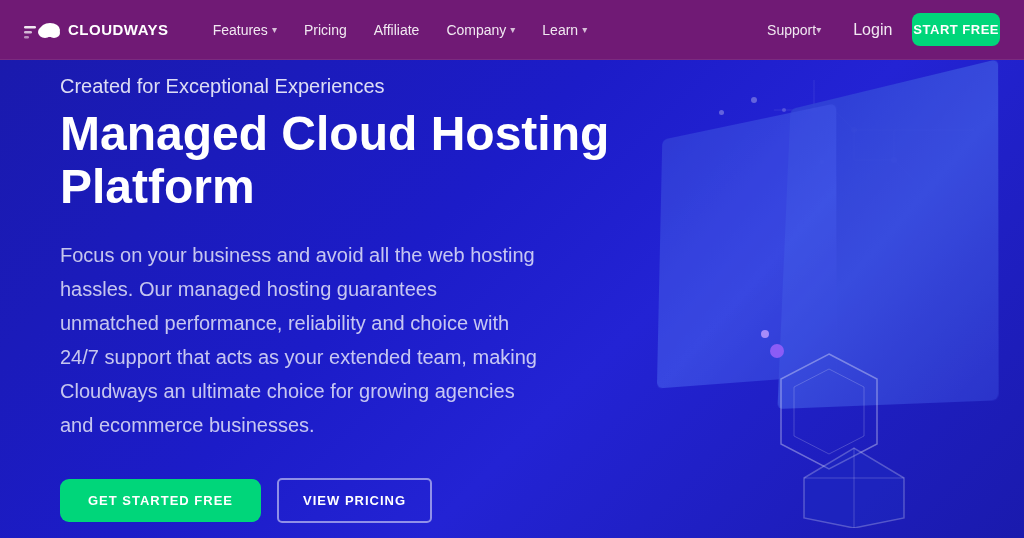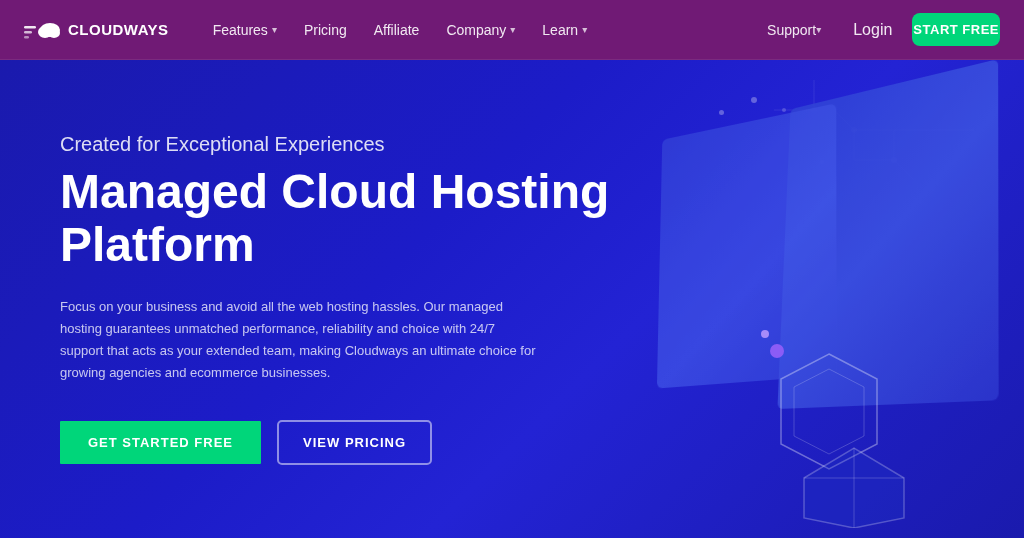--- a/index.html
+++ b/index.html
@@ -148,39 +148,39 @@
     .hero-title {
       color: #fff;
       font-size: 48px;
       font-weight: 800;
       line-height: 1.1;
       margin-bottom: 24px;
     }
 
     .hero-description {
       color: rgba(255,255,255,0.75);
-      font-size: 13px;
+      font-size: 20px;
       line-height: 1.7;
       margin-bottom: 36px;
       max-width: 480px;
     }
 
     .hero-buttons {
       display: flex;
       gap: 16px;
       align-items: center;
     }
 
     .btn-get-started {
       background: #00d67a;
       color: #fff;
       font-size: 13px;
       font-weight: 700;
       padding: 14px 28px;
-      border-radius: 1px;
+      border-radius: 9px;
       cursor: pointer;
       letter-spacing: 1px;
       text-transform: uppercase;
       border: none;
     }
 
     .btn-view-pricing {
       background: transparent;
       color: #fff;
       font-size: 13px;

